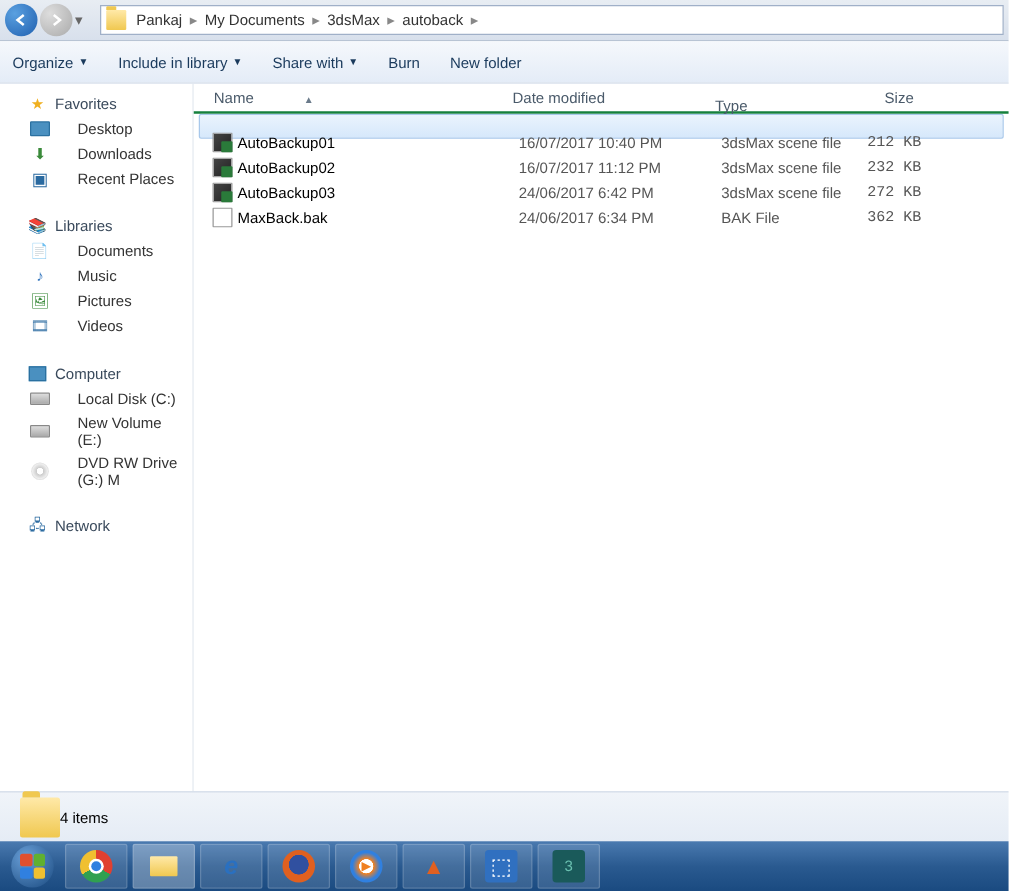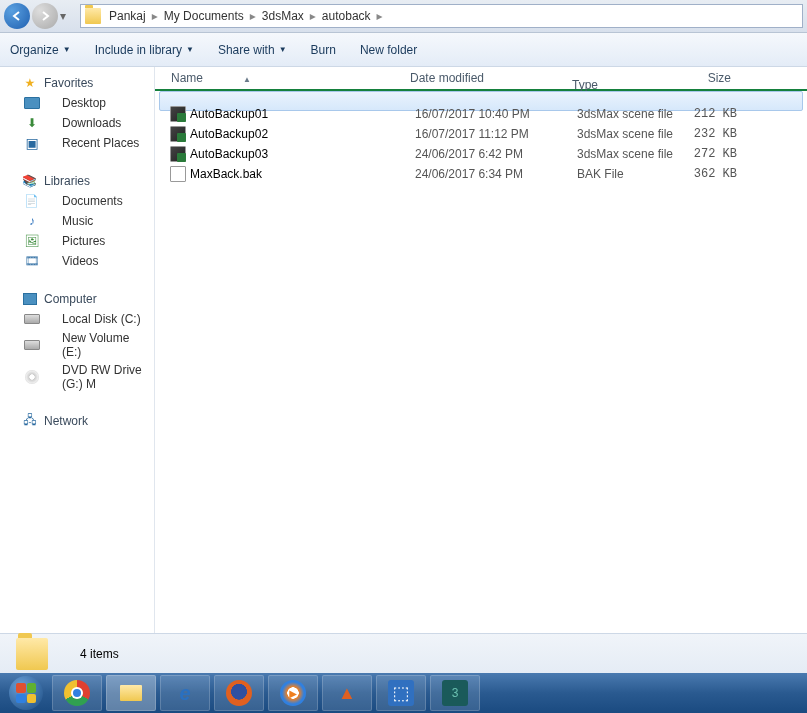--- a/index.html
+++ b/index.html
@@ -46,21 +46,21 @@
 .cell { padding: 0 10px; white-space: nowrap; overflow: hidden; margin-top: 26px; }
 .cell.name { width: 245px; display: flex; align-items: center; gap: 4px; padding-left: 10px; }
 .cell.date { width: 162px; color: #555; }
 .cell.type { width: 110px; color: #555; }
 .cell.size { width: 70px; text-align: right; color: #555; font-family: Liberation Mono, monospace; }
 .file-ico { width: 16px; height: 16px; background: #fff; border: 1px solid #999; border-radius: 1px; position: relative; flex-shrink: 0; }
 .file-ico.max { background: linear-gradient(135deg,#444,#222); }
 .file-ico.max::after { content: ''; position: absolute; bottom: -1px; right: -1px; width: 9px; height: 9px; background: #2a7a3a; border-radius: 1px; }
 
 
-.status { height: 40px; background: linear-gradient(#f0f4f9, #e5ecf5); border-top: 1px solid #cdd8e6; display: flex; align-items: center; padding: 16px 16px; gap: 32px; }
+.status { height: 40px; background: linear-gradient(#f0f4f9, #e5ecf5); border-top: 1px solid #cdd8e6; display: flex; align-items: center; padding: 16px 16px; gap: 0; }
 .status-ico { width: 32px; height: 32px; background: linear-gradient(#ffe9a8, #f0c850); border-radius: 2px; position: relative; }
 .status-ico::before { content: ''; position: absolute; top: -5px; left: 2px; width: 14px; height: 5px; background: #f0c850; border-radius: 2px 2px 0 0; }
 
 
 .taskbar { height: 40px; background: linear-gradient(#4a7ab0, #2a5a90 50%, #1a4a80); display: flex; align-items: center; padding: 0 4px; gap: 4px; }
 .start { width: 44px; height: 36px; display: flex; align-items: center; justify-content: center; cursor: pointer; }
 .start-orb { width: 34px; height: 34px; border-radius: 50%; background: radial-gradient(circle at 35% 30%, #6aa0d8, #1a4a80); display: grid; grid-template: 1fr 1fr / 1fr 1fr; gap: 1px; padding: 7px; }
 .orb-q { border-radius: 2px; }
 .orb-q.r { background: #e05030; } .orb-q.g { background: #60b030; } .orb-q.b { background: #3080e0; } .orb-q.y { background: #f0c030; }
 .tb-app { width: 50px; height: 36px; background: rgba(255,255,255,0.12); border: 1px solid rgba(255,255,255,0.18); border-radius: 2px; display: flex; align-items: center; justify-content: center; cursor: pointer; }

